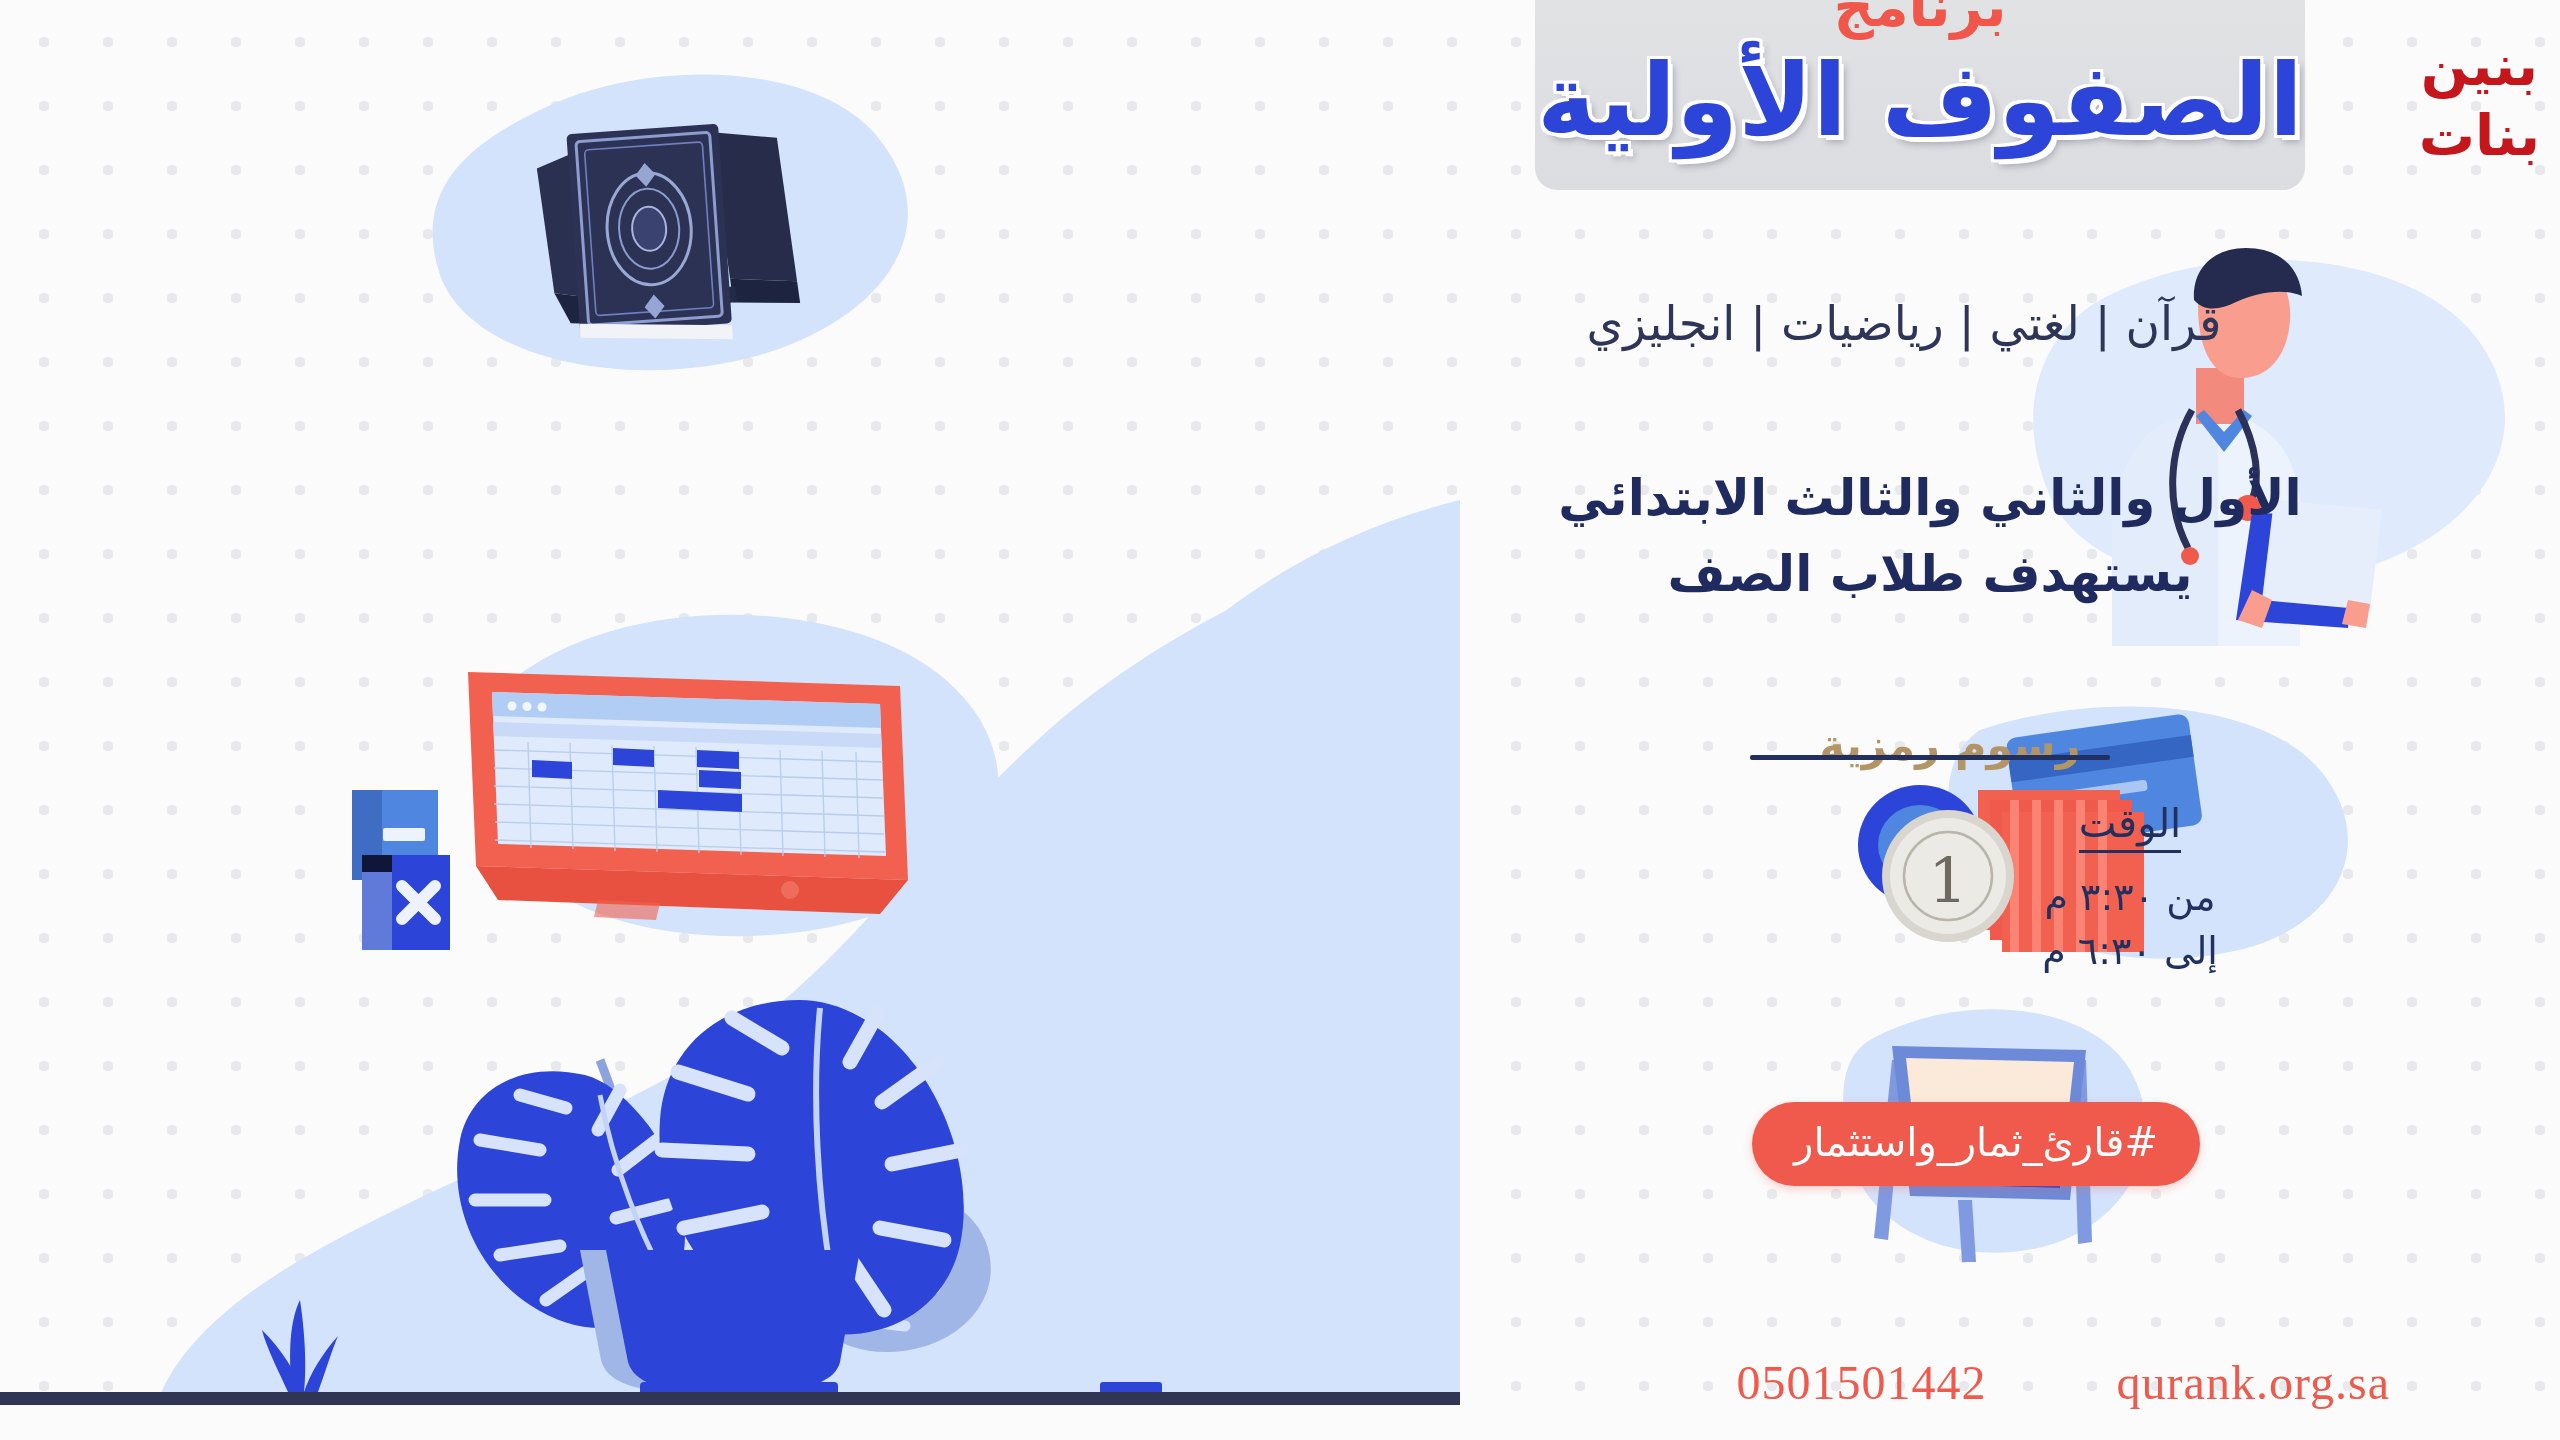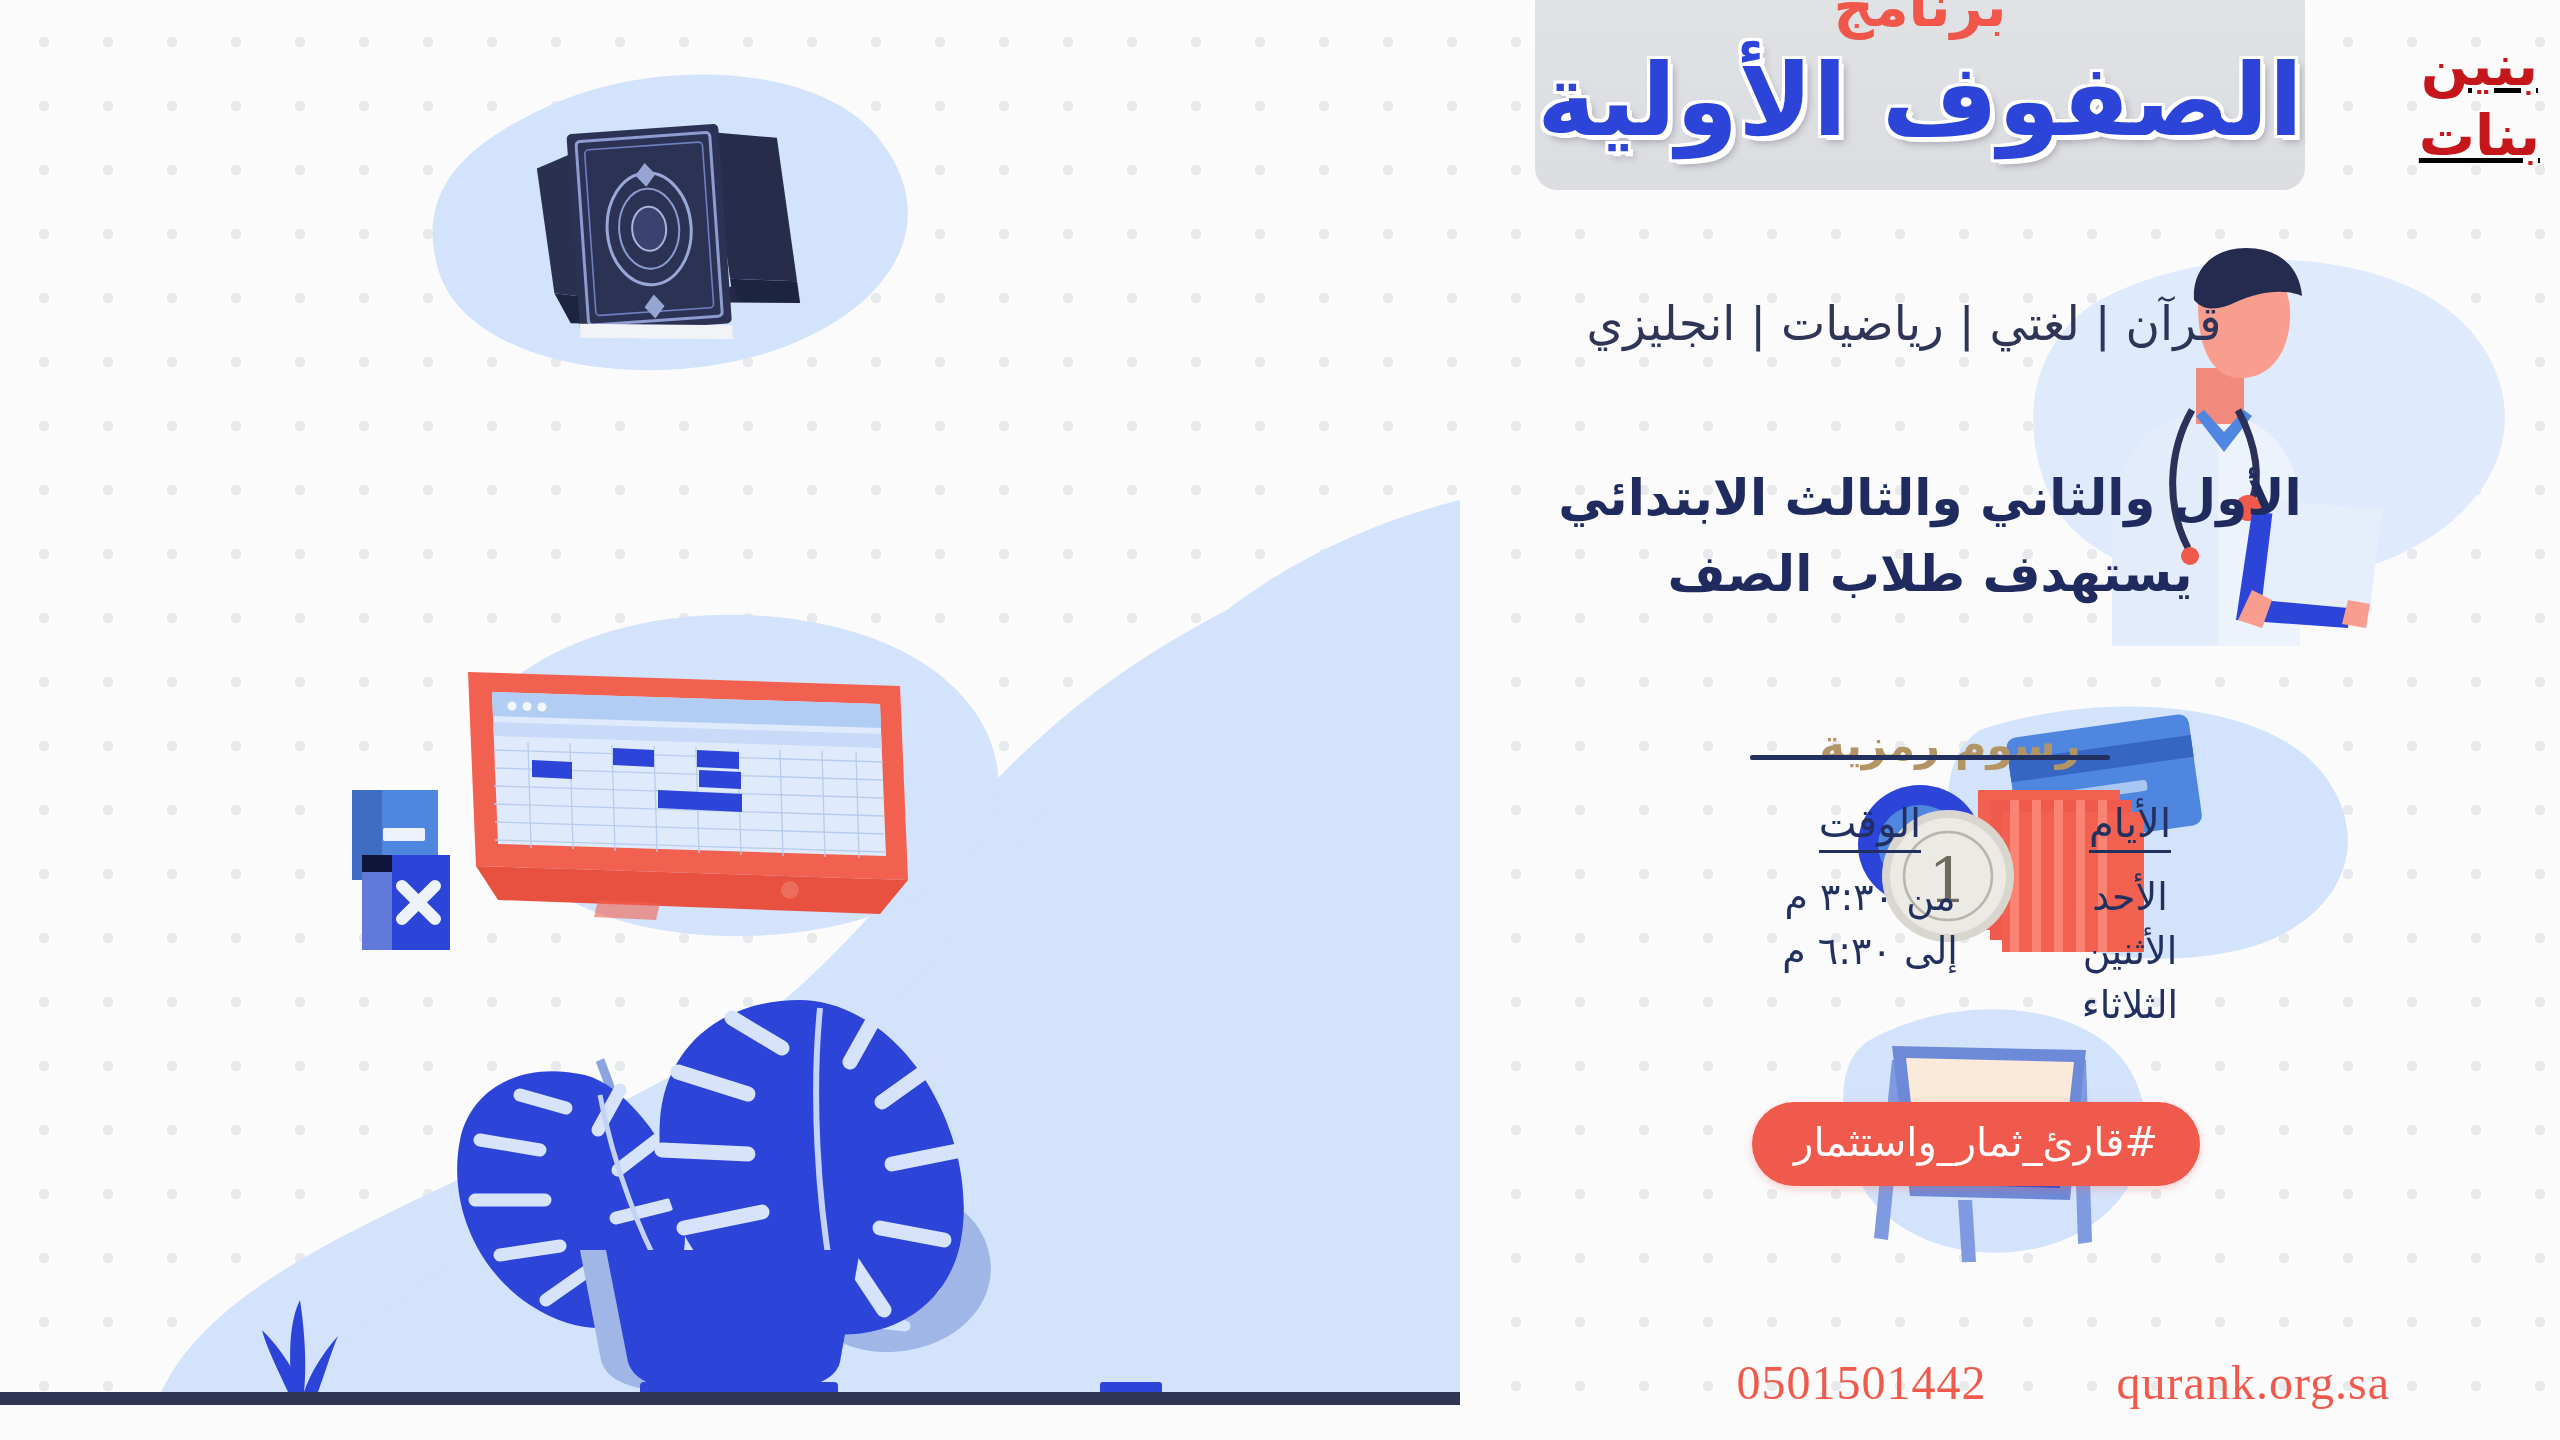--- a/index.html
+++ b/index.html
@@ -16,21 +16,21 @@
     background-color:#fbfbfc;
     background-image:radial-gradient(#e8e9ec 5px, transparent 5.5px);
     background-size:64px 64px;
     background-position:12px 10px;
   }
   
   .left-col{position:absolute;top:0;right:0;width:1120px;height:1440px;z-index:6;}
 
   .gender-stack{
     position:absolute;top:38px;right:20px;text-align:center;
-    line-height:1.0;z-index:9;text-decoration:underline;
+    line-height:1.0;z-index:9;
   }
   .gender-stack div{
     font-family:"DejaVu Sans",sans-serif;
     font-size:56px;font-weight:bold;color:#c5161c;
     margin-bottom:14px;letter-spacing:0;
   }
 
   .title-card{
     position:absolute;top:-30px;right:255px;width:770px;height:220px;
     background:linear-gradient(180deg,#e2e3e5 0%,#dddee1 70%,#dcdde0 100%);
@@ -391,26 +391,20 @@
     <div class="target">
       <div>الأول والثاني والثالث الابتدائي</div>
       <div>يستهدف طلاب الصف</div>
     </div>
 
     <div class="fees">رسوم رمزية</div>
     <div class="fees-rule"></div>
 
     <div class="sched">
       <div class="sched-col">
-        <div class="sched-head">الأيام</div>
-        <div class="sched-cell">الأحد</div>
-        <div class="sched-cell">الأثنين</div>
-        <div class="sched-cell">الثلاثاء</div>
-      </div>
-      <div class="sched-col">
         <div class="sched-head">الوقت</div>
         <div class="sched-cell">من ٣:٣٠ م</div>
         <div class="sched-cell">إلى ٦:٣٠ م</div>
       </div>
     </div>
 
     <button class="hashtag">#قارئ_ثمار_واستثمار</button>
 
     <div class="footer">
       <span>0501501442</span>

